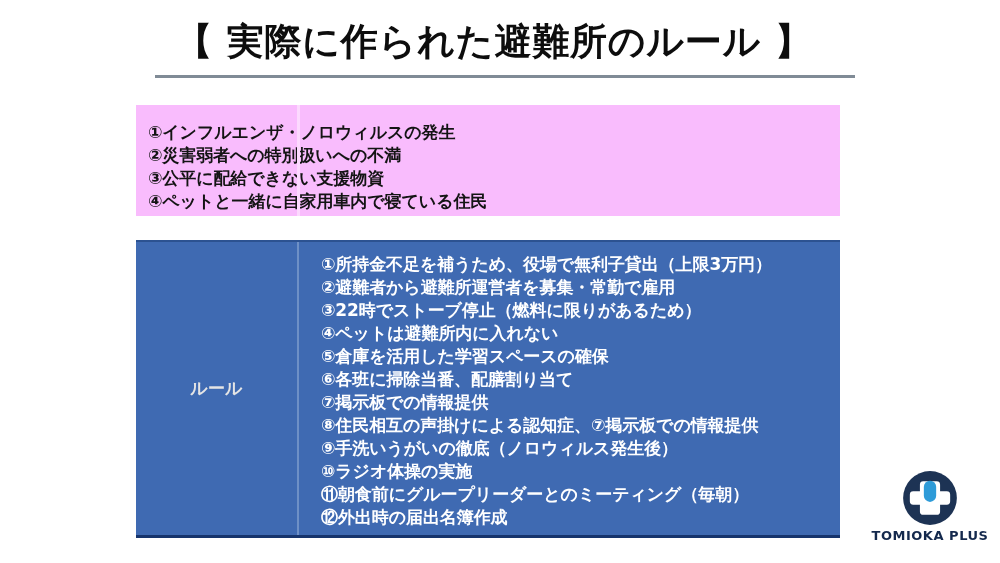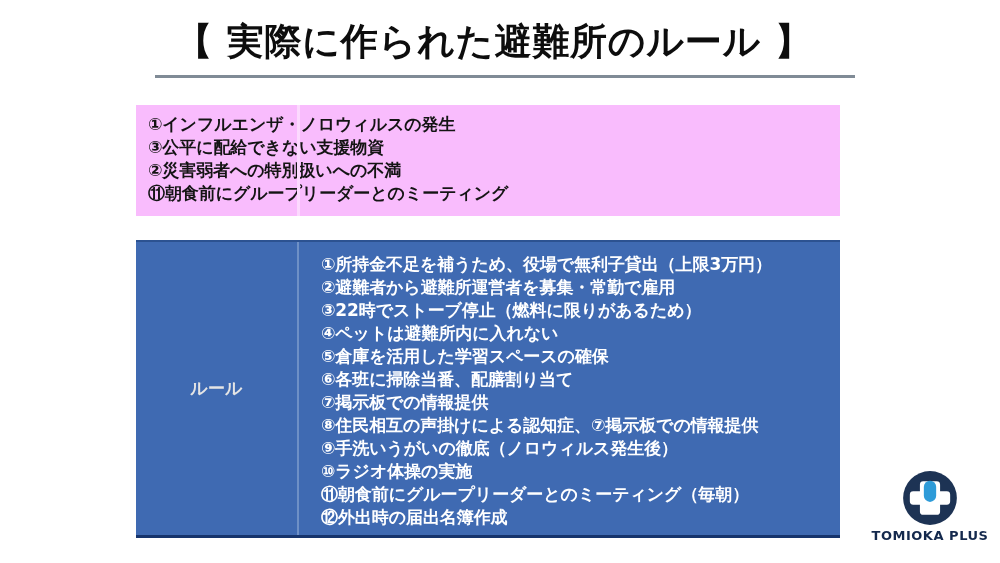--- a/index.html
+++ b/index.html
@@ -87,20 +87,21 @@
     top: 0;
     width: 3px;
     height: 100%;
     background: #fcd9fe;
   }
   #accident-panel .panel-item {
     color: #141414;
   }
   #accident-panel .panel-body {
     padding-top: 8px;
+    margin-top: 8px;
   }
 
   
   #rules-panel {
     top: 240px;
     height: 298px;
     background: #3f6ab2;
     border-top: 2px solid #2c5291;
     border-bottom: 3px solid #16346c;
   }
@@ -149,23 +150,23 @@
 </head>
 <body>
 
 <div id="slide-title">【 実際に作られた避難所のルール 】</div>
 <div id="title-rule"></div>
 
 <div class="panel" id="accident-panel">
   <div class="panel-divider"></div>
   <div class="panel-body">
     <div class="panel-item">①インフルエンザ・ノロウィルスの発生</div>
+    <div class="panel-item">②災害弱者への特別扱いへの不満</div>
     <div class="panel-item">③公平に配給できない支援物資</div>
-    <div class="panel-item">②災害弱者への特別扱いへの不満</div>
-    <div class="panel-item">⑪朝食前にグループリーダーとのミーティング</div>
+    <div class="panel-item">④ペットと一緒に自家用車内で寝ている住民</div>
   </div>
 </div>
 
 <div class="panel" id="rules-panel">
   <div class="panel-label">ルール</div>
   <div class="panel-divider"></div>
   <div class="panel-body">
     <div class="panel-item">①所持金不足を補うため、役場で無利子貸出（上限3万円）</div>
     <div class="panel-item">②避難者から避難所運営者を募集・常勤で雇用</div>
     <div class="panel-item">③22時でストーブ停止（燃料に限りがあるため）</div>

